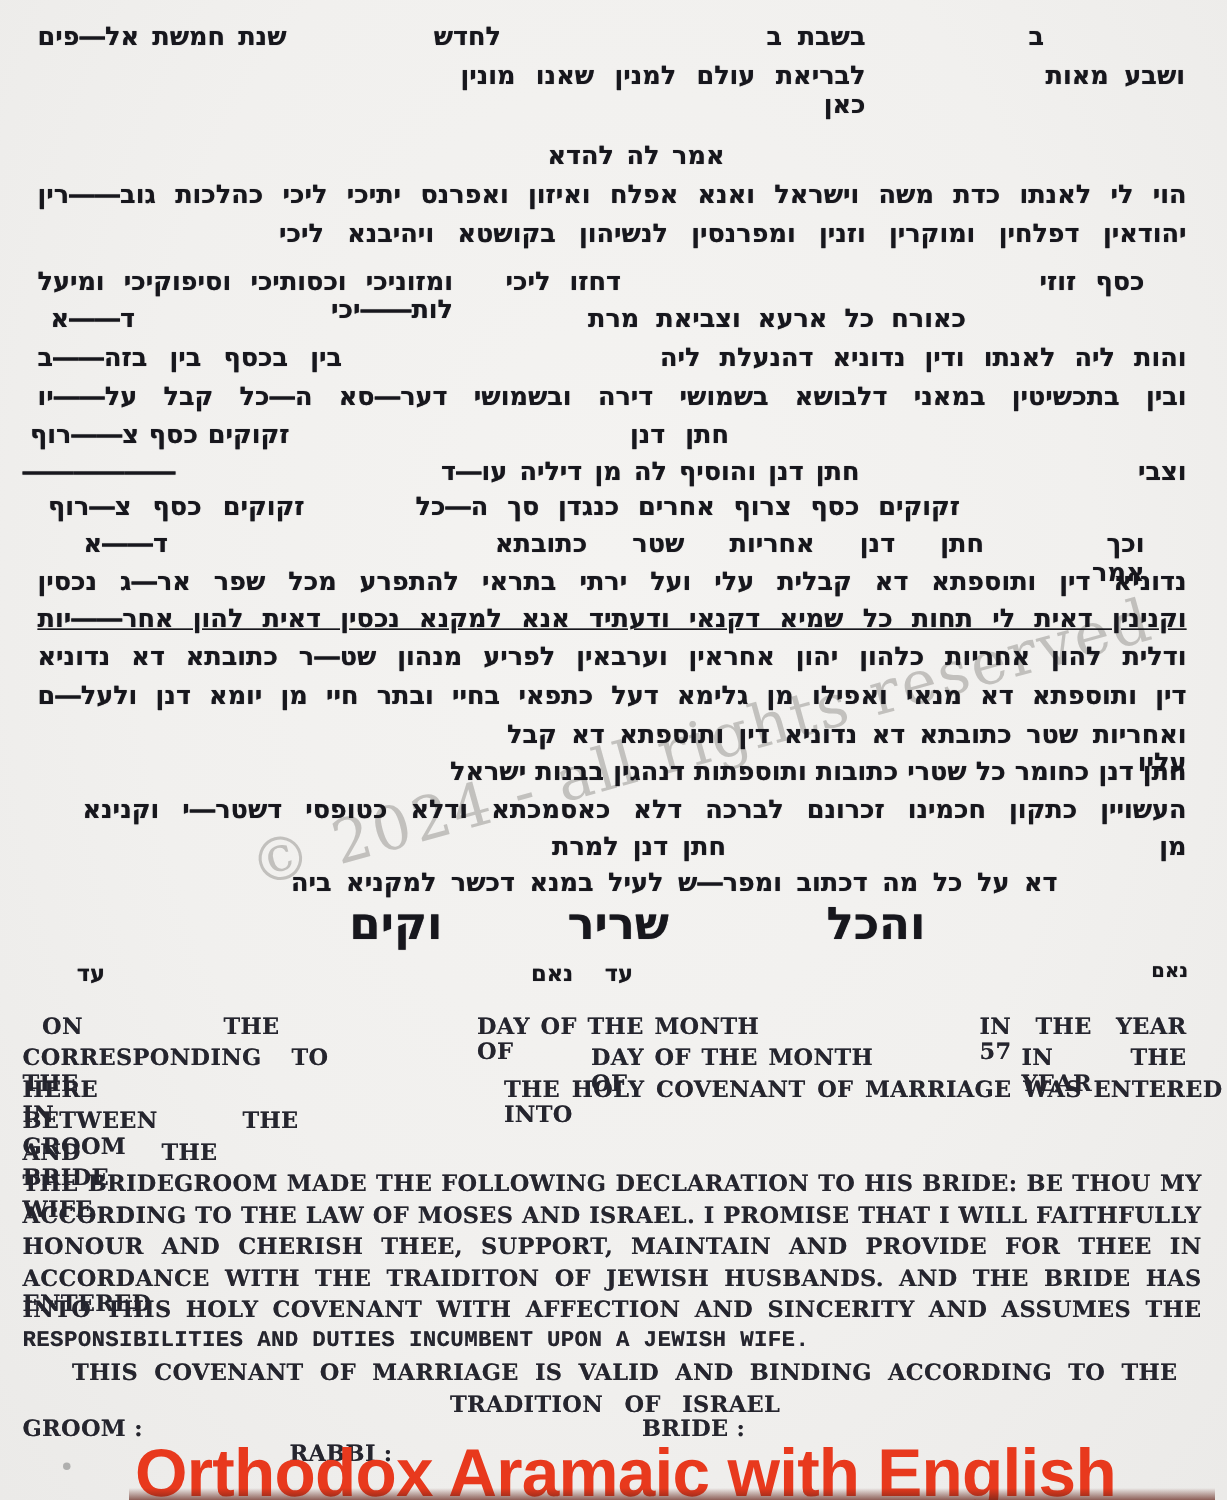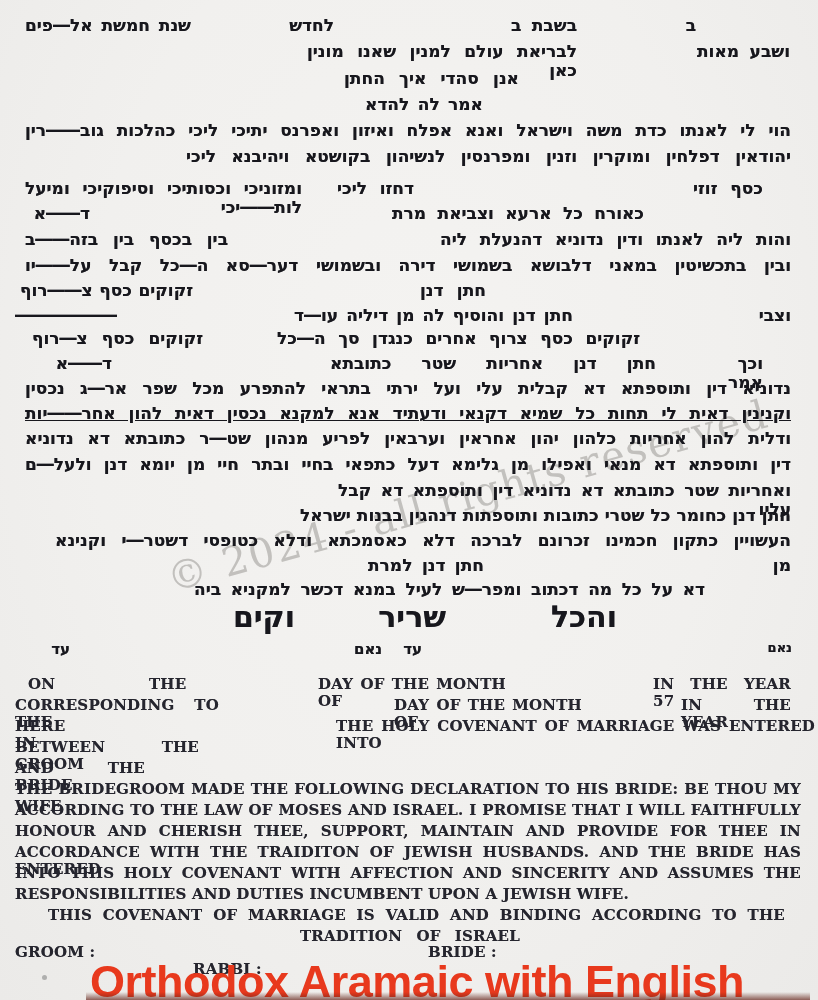--- a/index.html
+++ b/index.html
@@ -47,21 +47,20 @@
 
 <div id="page">
   <div class="watermark">© 2024 - all rights reserved</div>
   <div class="layer" id="hebrew-section">
       <div class="seg heb just" style="top: 16px; left: 25px; width: 166px;">שנת חמשת אל―פים</div>
       <div class="seg heb" style="top: 16px; left: 286px; width: 48px;">לחדש</div>
       <div class="seg heb just" style="top: 16px; left: 511px; width: 66px;">בשבת ב</div>
       <div class="seg heb" style="top: 16px; left: 682px; width: 14px;">ב</div>
       <div class="seg heb just" style="top: 42px; left: 307px; width: 270px;">לבריאת עולם למנין שאנו מונין כאן</div>
       <div class="seg heb just" style="top: 42px; left: 697px; width: 93px;">ושבע מאות</div>
-      <div class="seg heb just" style="top: 69px; left: 344px; width: 175px;">אנן סהדי איך החתן</div>
       <div class="seg heb just" style="top: 95px; left: 365px; width: 118px;">אמר לה להדא</div>
       <div class="seg heb just" style="top: 121px; left: 25px; width: 766px;">הוי לי לאנתו כדת משה וישראל ואנא אפלח ואיזון ואפרנס יתיכי ליכי כהלכות גוב――רין</div>
       <div class="seg heb just" style="top: 147px; left: 186px; width: 605px;">יהודאין דפלחין ומוקרין וזנין ומפרנסין לנשיהון בקושטא ויהיבנא ליכי</div>
       <div class="seg heb just" style="top: 179px; left: 25px; width: 277px;">ומזוניכי וכסותיכי וסיפוקיכי ומיעל לות――יכי</div>
       <div class="seg heb just" style="top: 179px; left: 337px; width: 77px;">דחזו ליכי</div>
       <div class="seg heb just" style="top: 179px; left: 693px; width: 70px;">כסף זוזי</div>
       <div class="seg heb" style="top: 204px; left: 52px; width: 38px;">ד――א</div>
       <div class="seg heb just" style="top: 204px; left: 392px; width: 252px;">כאורח כל ארעא וצביאת מרת</div>
       <div class="seg heb just" style="top: 230px; left: 25px; width: 203px;">בין בכסף בין בזה――ב</div>
       <div class="seg heb just" style="top: 230px; left: 440px; width: 351px;">והות ליה לאנתו ודין נדוניא דהנעלת ליה</div>
@@ -103,21 +102,21 @@
       <div class="seg eng just" style="top: 697px; left: 681px; width: 110px;">IN THE YEAR</div>
       <div class="seg eng just" style="top: 718px; left: 15px; width: 76px;">HERE IN</div>
       <div class="seg eng just" style="top: 718px; left: 336px; width: 479px;">THE HOLY COVENANT OF MARRIAGE WAS ENTERED INTO</div>
       <div class="seg eng just" style="top: 739px; left: 15px; width: 184px;">BETWEEN THE GROOM</div>
       <div class="seg eng just" style="top: 760px; left: 15px; width: 130px;">AND THE BRIDE</div>
       <div class="seg eng just" style="top: 781px; left: 15px; width: 786px;">THE BRIDEGROOM MADE THE FOLLOWING DECLARATION TO HIS BRIDE: BE THOU MY WIFE</div>
       <div class="seg eng just" style="top: 802px; left: 15px; width: 786px;">ACCORDING TO THE LAW OF MOSES AND ISRAEL. I PROMISE THAT I WILL FAITHFULLY</div>
       <div class="seg eng just" style="top: 823px; left: 15px; width: 786px;">HONOUR AND CHERISH THEE, SUPPORT, MAINTAIN AND PROVIDE FOR THEE IN</div>
       <div class="seg eng just" style="top: 844px; left: 15px; width: 786px;">ACCORDANCE WITH THE TRAIDITON OF JEWISH HUSBANDS.  AND THE BRIDE HAS ENTERED</div>
       <div class="seg eng just" style="top: 865px; left: 15px; width: 786px;">INTO THIS HOLY COVENANT WITH AFFECTION AND SINCERITY AND ASSUMES THE</div>
-      <div class="seg eng" style="top: 886px; left: 15px;">RESPONSIBILITIES AND DUTIES INCUMBENT UPON A JEWISH WIFE.</div>
+      <div class="seg eng" style="top: 886px; left: 15px; font-family: Liberation Mono, monospace;">RESPONSIBILITIES AND DUTIES INCUMBENT UPON A JEWISH WIFE.</div>
       <div class="seg eng just" style="top: 907px; left: 48px; width: 737px;">THIS COVENANT OF MARRIAGE IS VALID AND BINDING ACCORDING TO THE</div>
       <div class="seg eng just" style="top: 928px; left: 300px; width: 220px;">TRADITION OF ISRAEL</div>
       <div class="seg eng" style="top: 944px; left: 15px;">GROOM :</div>
       <div class="seg eng" style="top: 944px; left: 428px;">BRIDE :</div>
       <div class="seg eng" style="top: 961px; left: 193px;">RABBI :</div>
     </div>
   <div class="caption" style="color: rgb(232, 57, 29);">Orthodox Aramaic with English</div>
   <div class="artifact-band"></div>
   <div class="speck"></div>
 </div>

